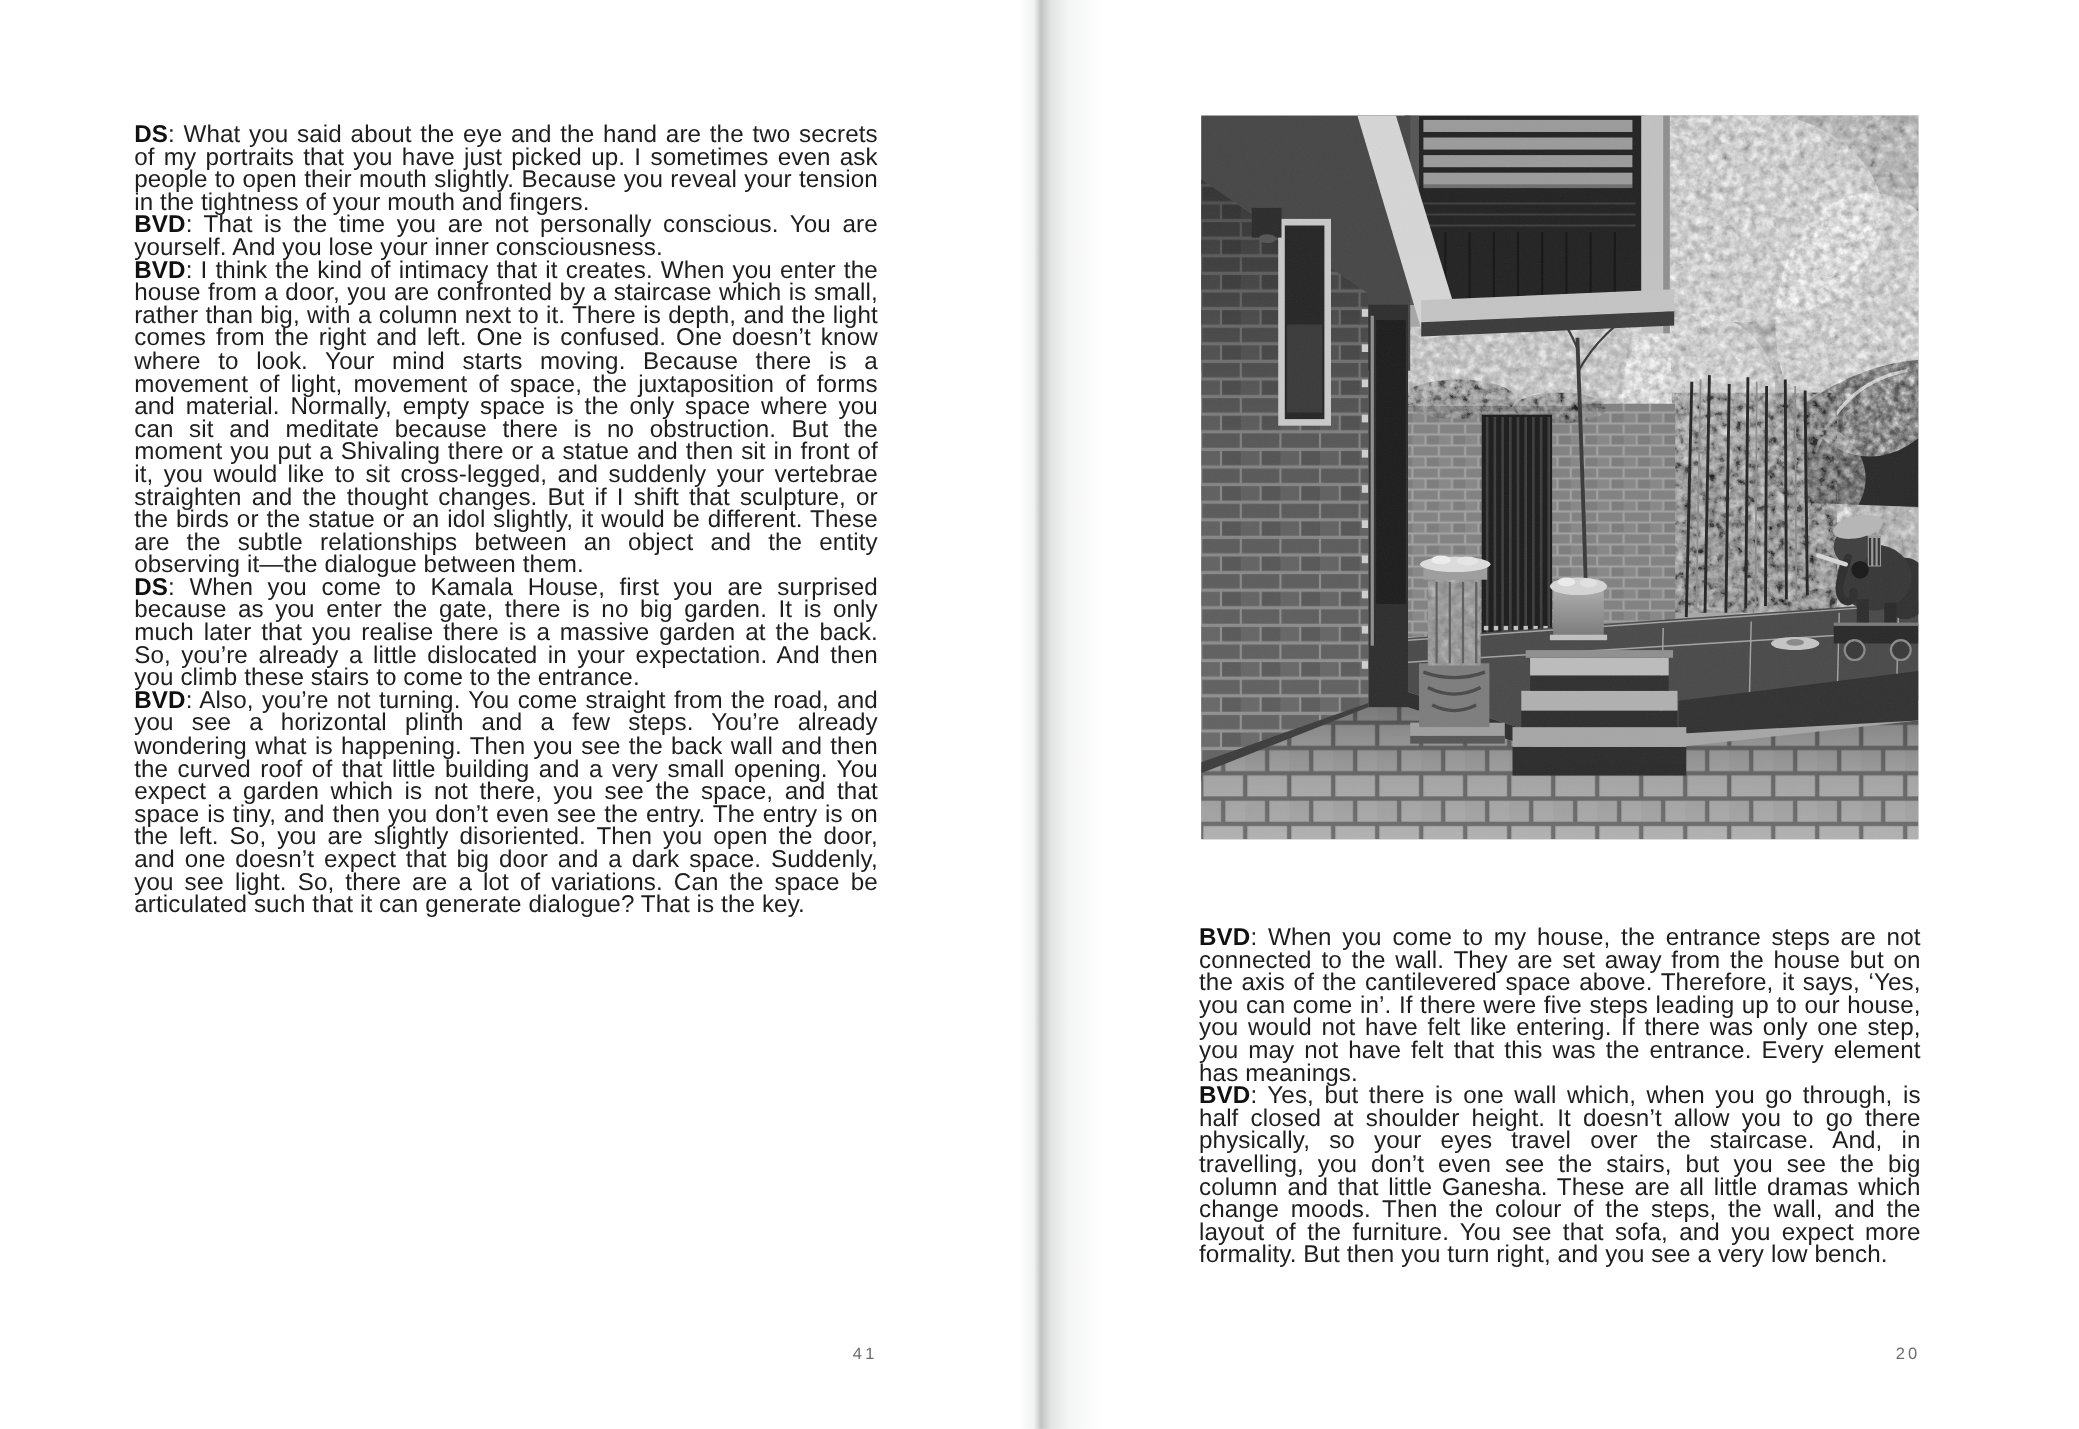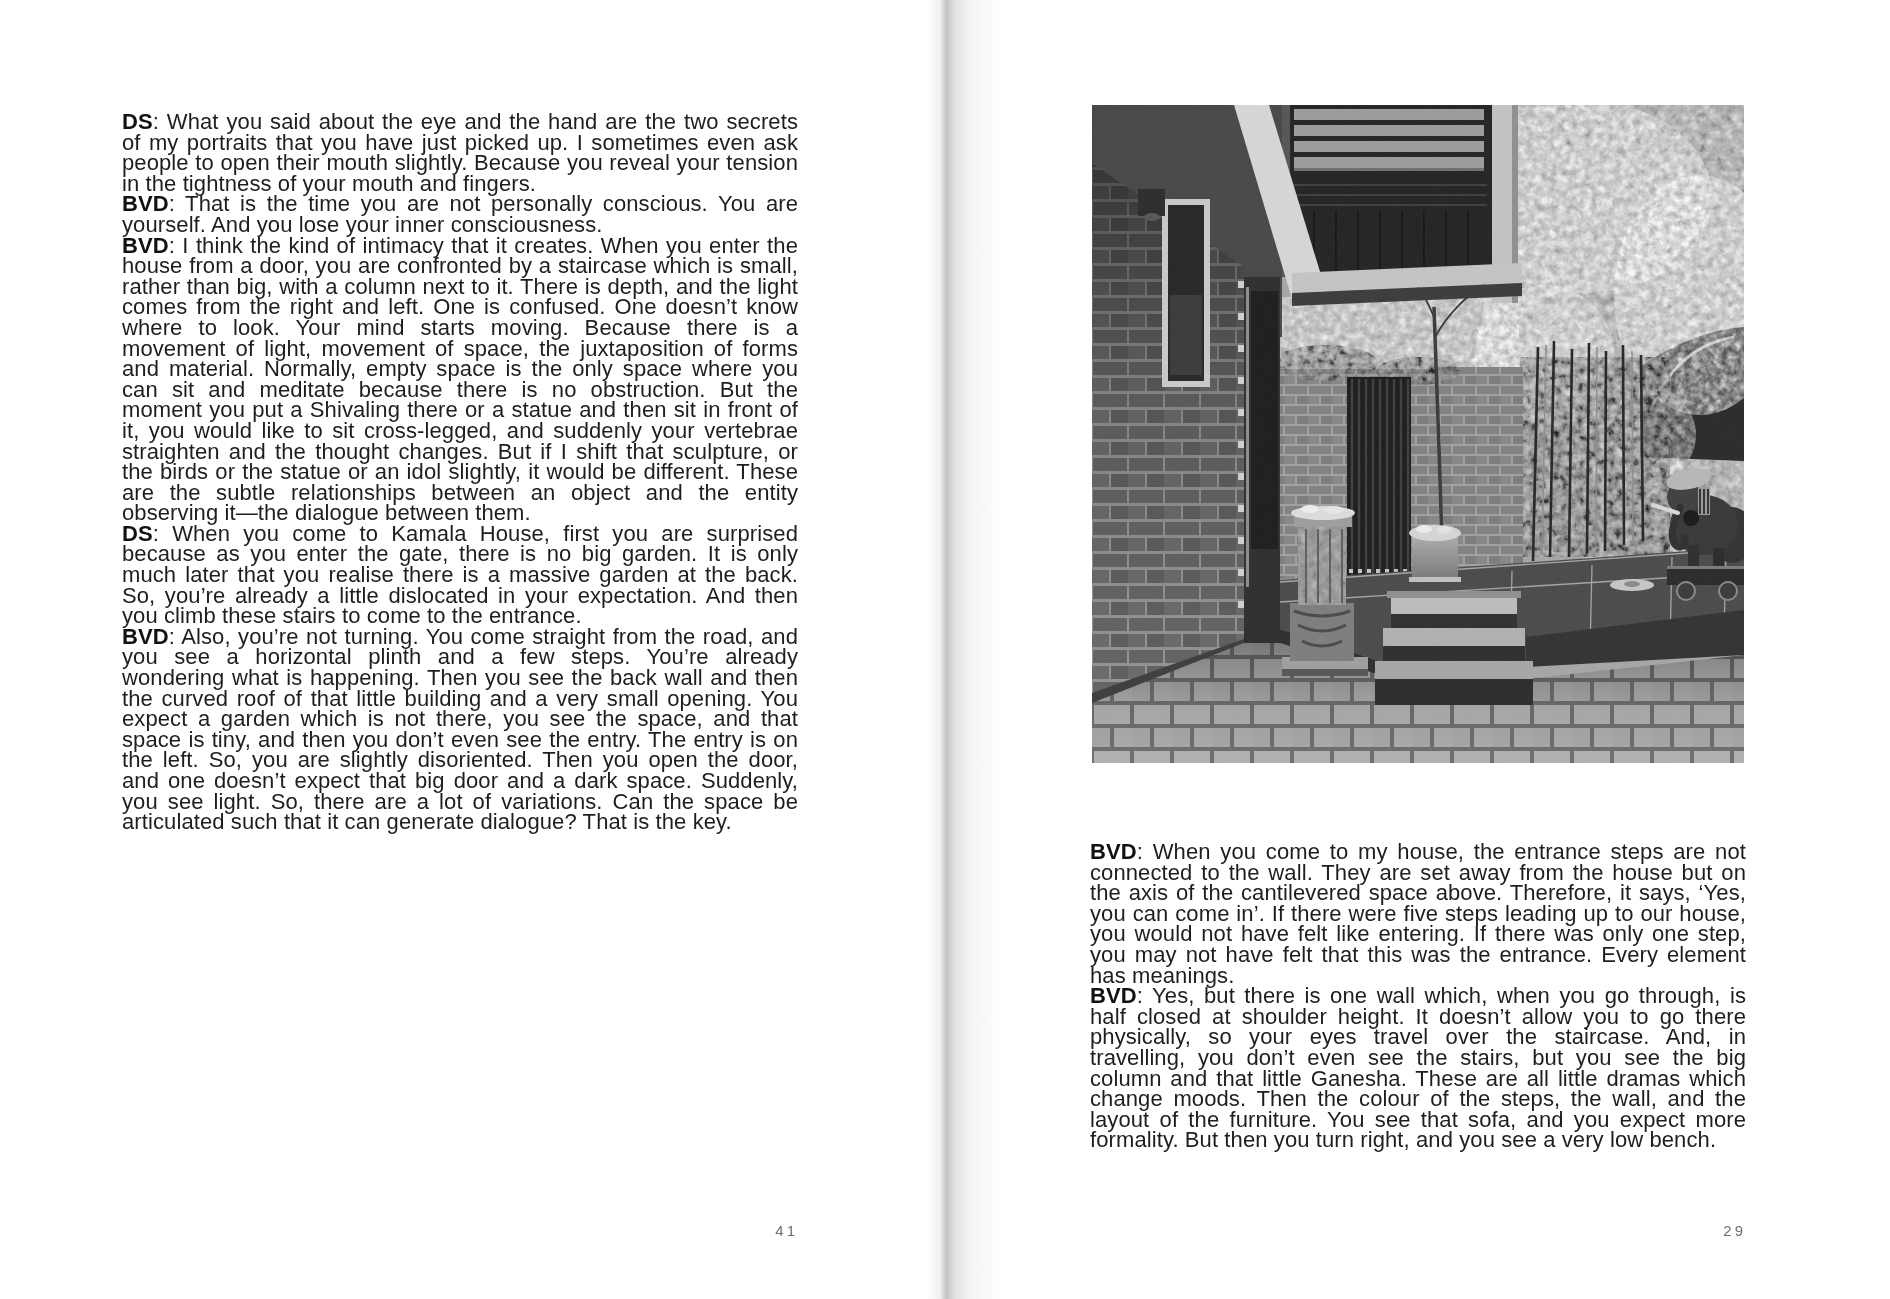--- a/index.html
+++ b/index.html
@@ -309,16 +309,16 @@
       <rect x="0" y="0" width="652" height="658" filter="url(#grain)" opacity="0.06"></rect>
     </svg>
   </div>
 
   <div id="right-col" class="page-text">
       <p class="para"><strong class="spk">BVD</strong>: When you come to my house, the entrance steps are not connected to the wall. They are set away from the house but on the axis of the cantilevered space above. Therefore, it says, ‘Yes, you can come in’. If there were five steps leading up to our house, you would not have felt like entering. If there was only one step, you may not have felt that this was the entrance. Every element has meanings.</p>
       <p class="para"><strong class="spk">BVD</strong>: Yes, but there is one wall which, when you go through, is half closed at shoulder height. It doesn’t allow you to go there physically, so your eyes travel over the staircase. And, in travelling, you don’t even see the stairs, but you see the big column and that little Ganesha. These are all little dramas which change moods. Then the colour of the steps, the wall, and the layout of the furniture. You see that sofa, and you expect more formality. But then you turn right, and you see a very low bench.</p>
     </div>
 
   <div id="pagenum-left" class="pagenum">41</div>
-  <div id="pagenum-right" class="pagenum">29</div>
+  <div id="pagenum-right" class="pagenum">20</div>
 
   <div class="gutter"></div>
 </div>
 
 </body></html>

